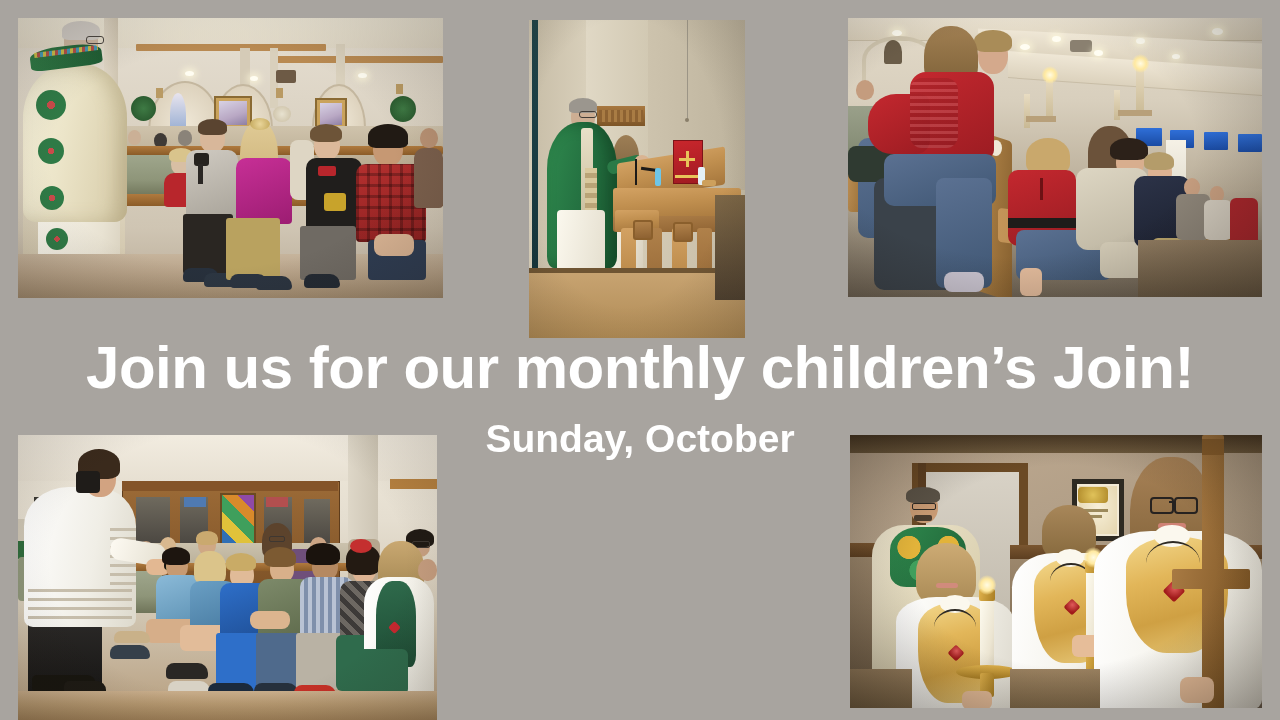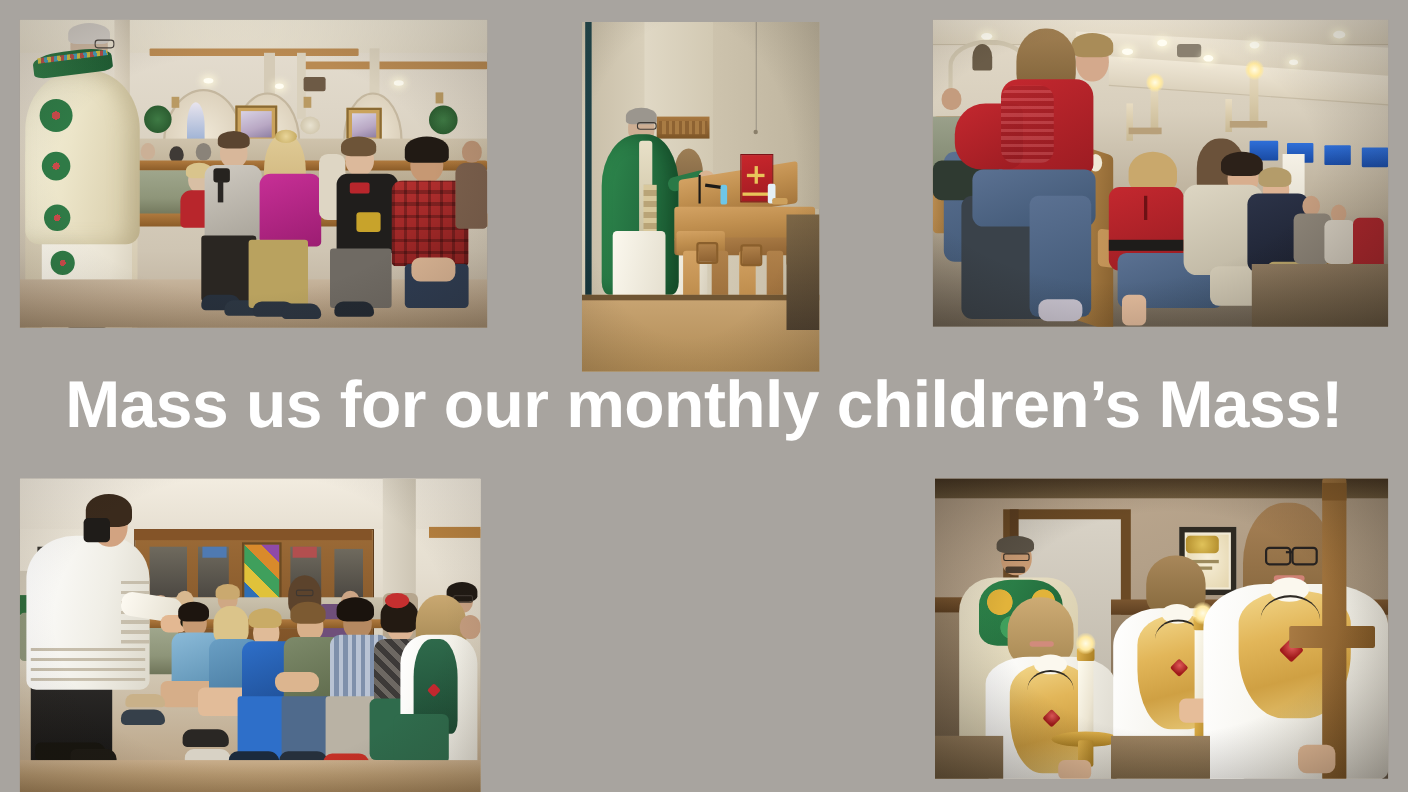--- a/index.html
+++ b/index.html
@@ -644,17 +644,18 @@
       <div class="el cross-wood" style="left:322px;top:134px;width:78px;height:20px;"></div>
       <div class="el" style="left:352px;top:4px;width:22px;height:16px;background:#8a5f2c;"></div>
       <div class="el" style="left:330px;top:242px;width:34px;height:26px;background:#e6bd99;border-radius:8px;"></div>
 
       <div class="el" style="left:0;top:234px;width:62px;height:40px;background:linear-gradient(180deg,#9a8160,#7c6647);"></div>
       <div class="el" style="left:160px;top:234px;width:90px;height:40px;background:linear-gradient(180deg,#9a8160,#7c6647);"></div>
       <div class="el" style="left:0;top:0;width:412px;height:273px;background:radial-gradient(ellipse at 52% 48%, rgba(0,0,0,0) 50%, rgba(20,14,8,.42) 100%);"></div>
     </div>
   </div>
 
-  <div id="headline">Mass us for our monthly children’s Mass!</div>
+  <div id="headline">Join us for our monthly children’s Join!</div>
   <div id="subhead">
+    <span class="line">Sunday, October</span>
   </div>
 
 </div>
 
 </body></html>

